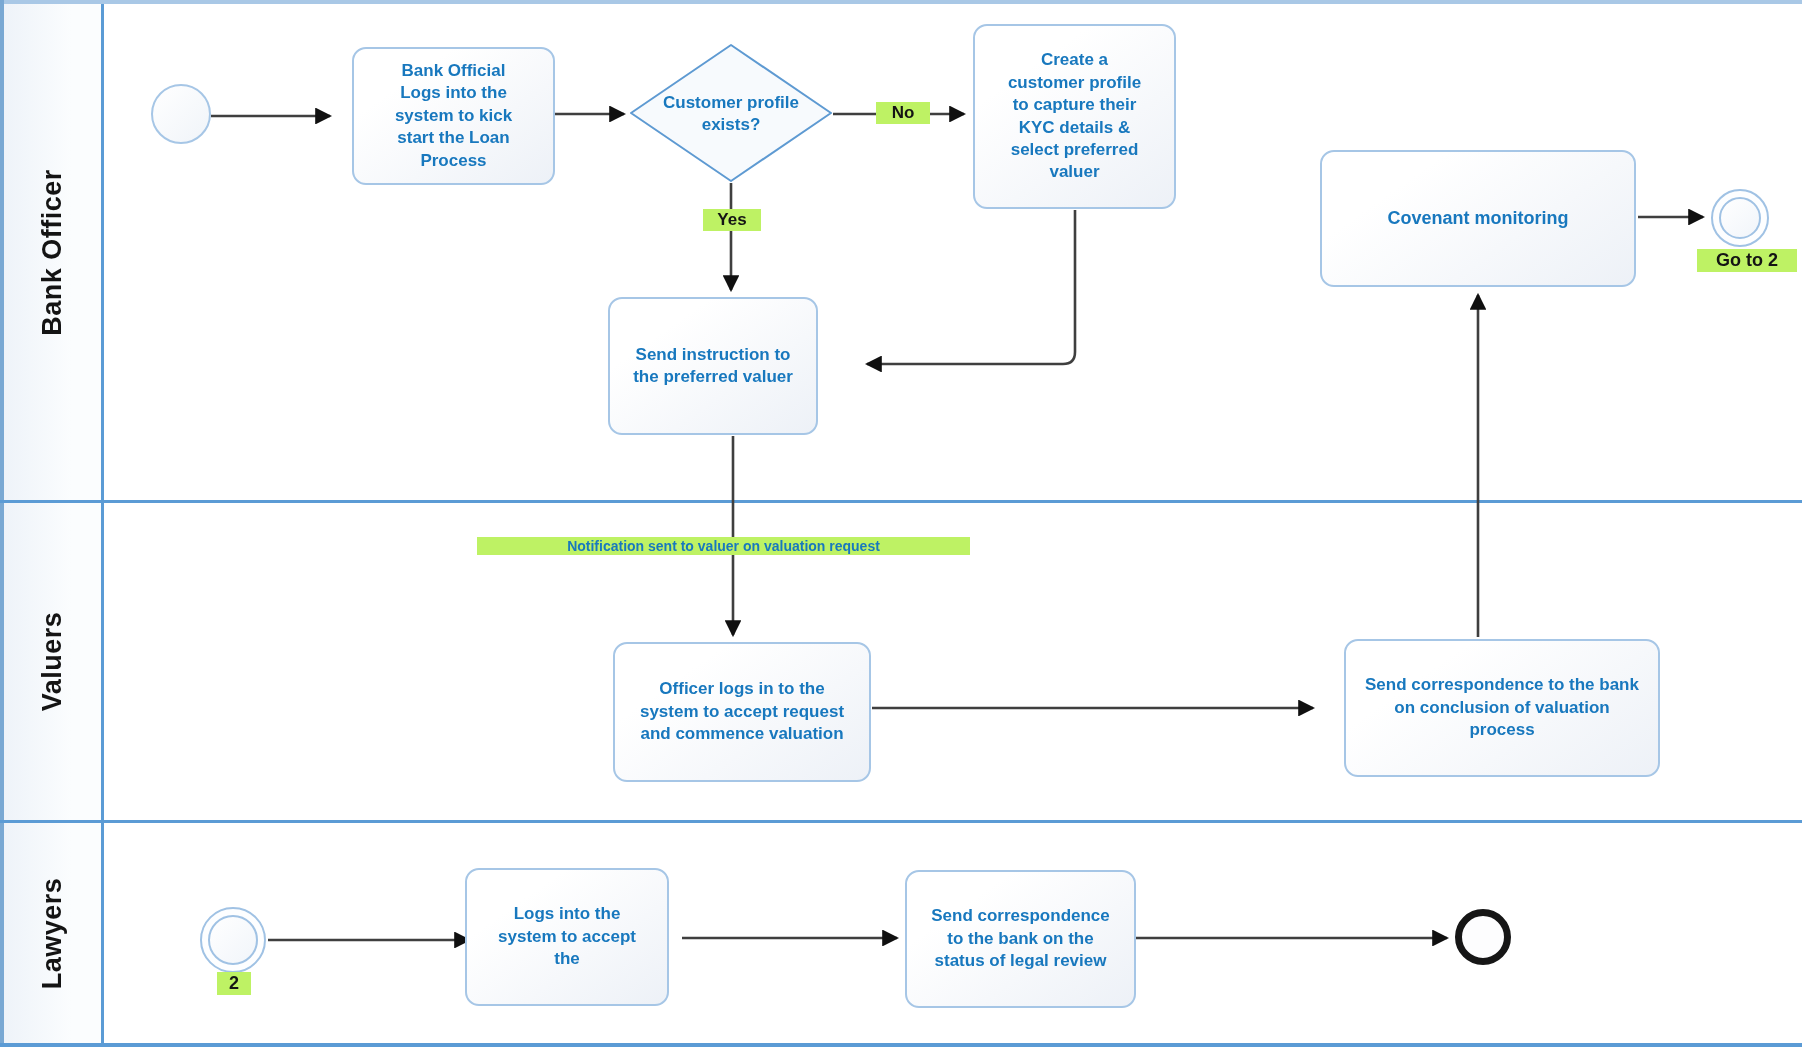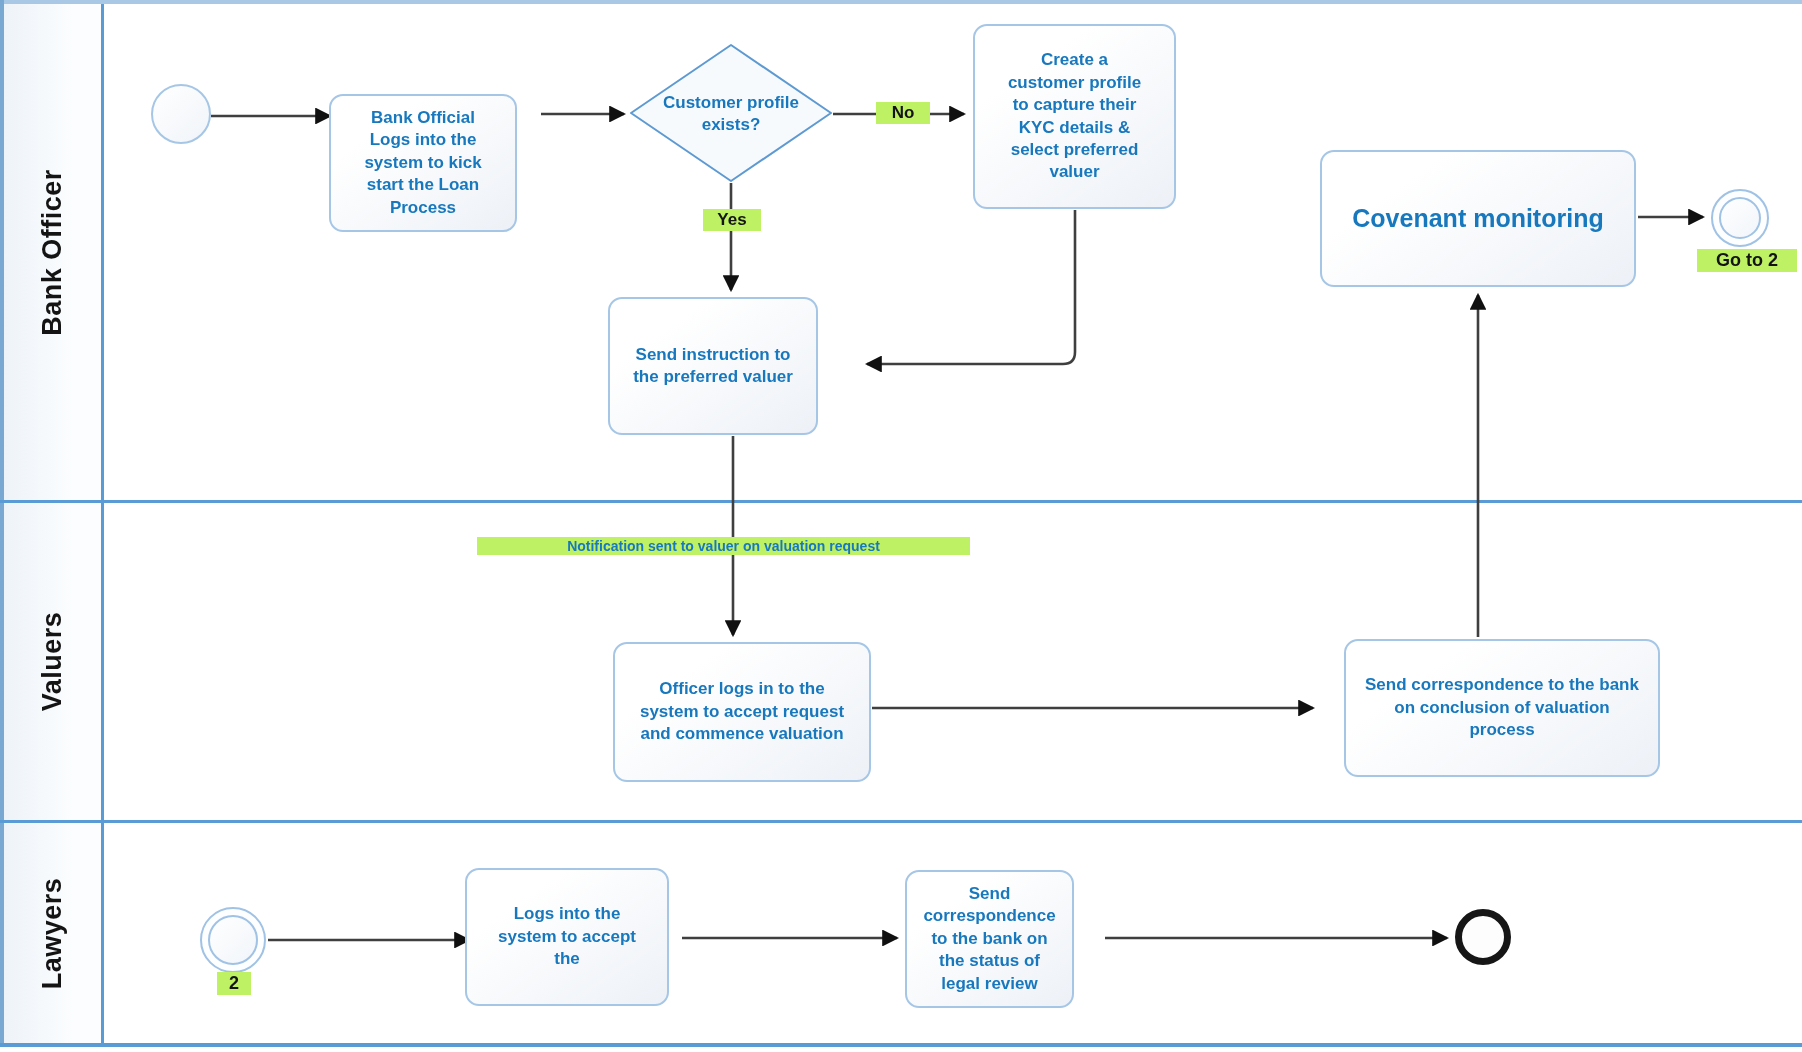--- a/index.html
+++ b/index.html
@@ -33,21 +33,21 @@
   
   .task{
     position:absolute;box-sizing:border-box;
     border:2px solid #a6c6e6;border-radius:14px;
     background:linear-gradient(145deg,#ffffff 25%,#edf1f7 100%);
     display:flex;align-items:center;justify-content:center;text-align:center;
     color:#1878be;font-weight:bold;font-size:17px;line-height:1.32;
     padding:4px 18px;
   }
   .task.tight{padding:4px 26px;}
-  .task.wide{font-size:25px;}
+  .task.wide{font-size:18px;}
   
   .event{position:absolute;box-sizing:border-box;border-radius:50%;}
   .event-start{left:151px;top:84px;width:60px;height:60px;
     border:2.5px solid #a6c6e6;background:linear-gradient(135deg,#ffffff,#f0f4f9);}
   .event-double{border:2.5px solid #a0c2e4;background:#fdfeff;
     display:flex;align-items:center;justify-content:center;}
   .event-double .inner{box-sizing:border-box;border:2.5px solid #a0c2e4;border-radius:50%;
     background:linear-gradient(135deg,#ffffff,#f1f5fa);}
   .event-goto2{left:1711px;top:189px;width:58px;height:58px;}
   .event-goto2 .inner{width:42px;height:42px;}
@@ -116,21 +116,21 @@
     </g>
     <polygon points="731,45 831,113 731,181 631,113" fill="#f7fafd" stroke="#5e9ad2" stroke-width="2" stroke-linejoin="round"></polygon>
   </svg>
 
   <div class="flow-label label-no">No</div>
   <div class="flow-label label-yes">Yes</div>
   <div class="flow-label label-notification">Notification sent to valuer on valuation request</div>
 
   <div class="event event-start"></div>
 
-  <div class="task tight" style="left:329px;top:47px;width:188px;height:138px;margin-top:47px;">
+  <div class="task tight" style="left:352px;top:47px;width:203px;height:138px;">
     <span>Bank Official Logs into the system to kick start the Loan Process</span>
   </div>
 
   <div class="gateway-text">
     <span>Customer profile exists?</span>
   </div>
 
   <div class="task tight" style="left:973px;top:24px;width:203px;height:185px;">
     <span>Create a customer profile to capture their KYC details &amp; select preferred valuer</span>
   </div>
@@ -158,19 +158,19 @@
 
   <div class="event event-double event-link2">
     <div class="inner"></div>
   </div>
   <div class="flow-label label-two">2</div>
 
   <div class="task" style="left:465px;top:868px;width:204px;height:138px;">
     <span>Logs into the system to accept the</span>
   </div>
 
-  <div class="task" style="left:905px;top:870px;width:169px;height:138px;">
+  <div class="task" style="left:905px;top:870px;width:231px;height:138px;">
     <span>Send correspondence to the bank on the status of legal review</span>
   </div>
 
   <div class="event event-end"></div>
 
 </div>
 
 </body></html>

